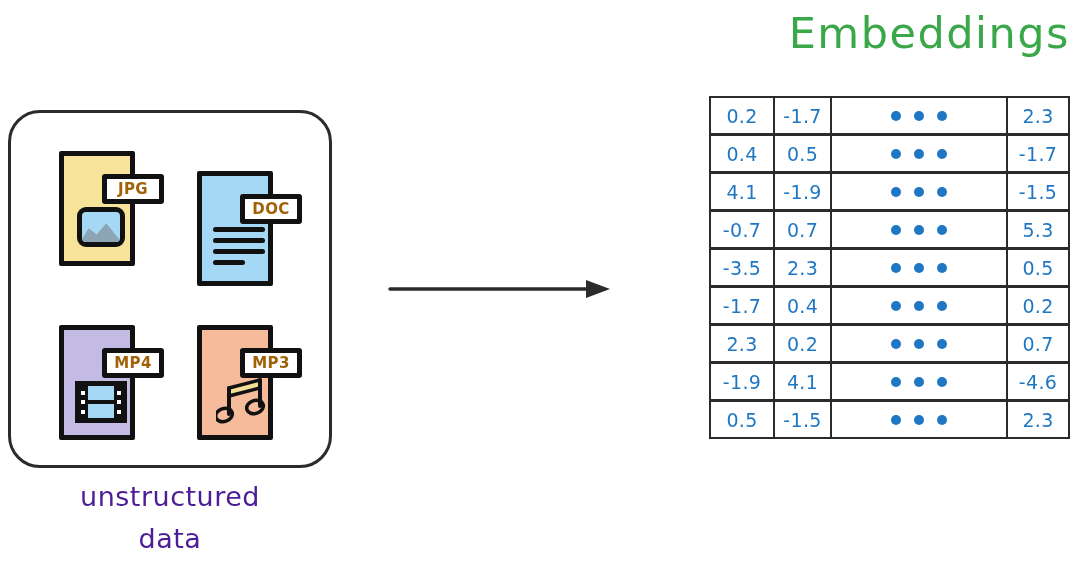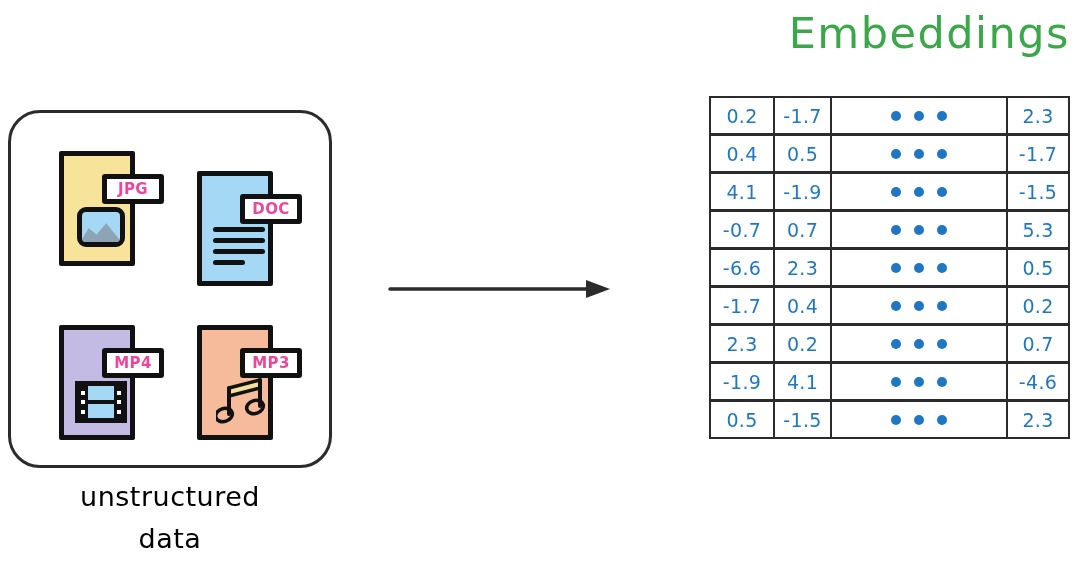--- a/index.html
+++ b/index.html
@@ -57,21 +57,21 @@
     background: #ffffff;
     border: 5px solid #111111;
     border-radius: 3px;
     display: flex;
     align-items: center;
     justify-content: center;
     font-family: "DejaVu Sans", sans-serif;
     font-size: 15px;
     font-weight: 700;
     letter-spacing: 0.4px;
-    color: #ec4899;
+    color: #a16207;
     z-index: 3;
   }
 
   
   .glyph-image {
     position: absolute;
     left: 13px;
     bottom: 14px;
     width: 48px;
     height: 40px;
@@ -157,21 +157,21 @@
     height: 48px;
   }
 
   
   #unstructured-caption {
     position: absolute;
     left: 8px;
     top: 476px;
     width: 324px;
     text-align: center;
-    color: #000000;
+    color: #4c1d95;
     font-family: "DejaVu Sans", sans-serif;
     font-size: 27px;
     line-height: 42px;
     letter-spacing: 0.5px;
   }
   #unstructured-caption span { display: block; }
 
   
   #flow-arrow {
     position: absolute;
@@ -347,21 +347,21 @@
     <div class="emb-cell c1">0.7</div>
     <div class="emb-cell cdots">
         <b></b>
         <b></b>
         <b></b>
       </div>
     <div class="emb-cell clast">5.3</div>
   </div>
 
   <div class="emb-row">
-    <div class="emb-cell c0">-6.6</div>
+    <div class="emb-cell c0">-3.5</div>
     <div class="emb-cell c1">2.3</div>
     <div class="emb-cell cdots">
         <b></b>
         <b></b>
         <b></b>
       </div>
     <div class="emb-cell clast">0.5</div>
   </div>
 
   <div class="emb-row">

